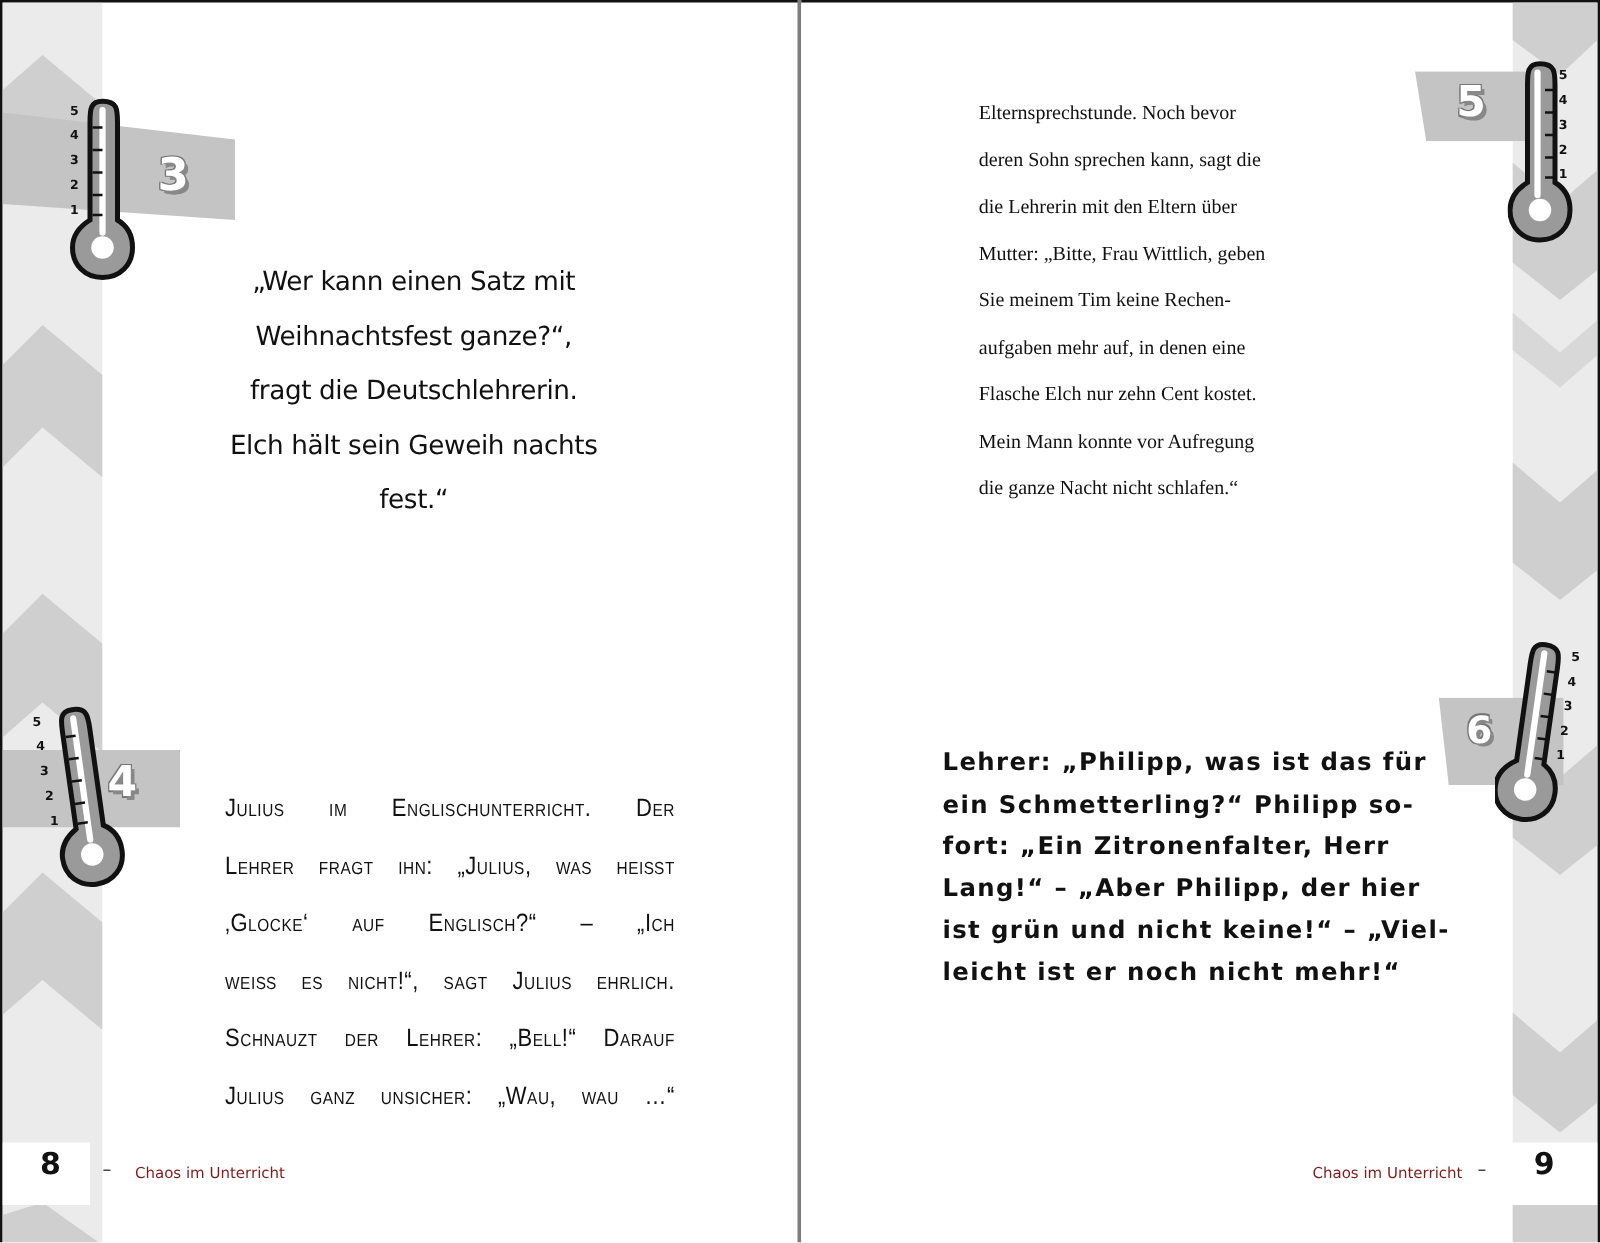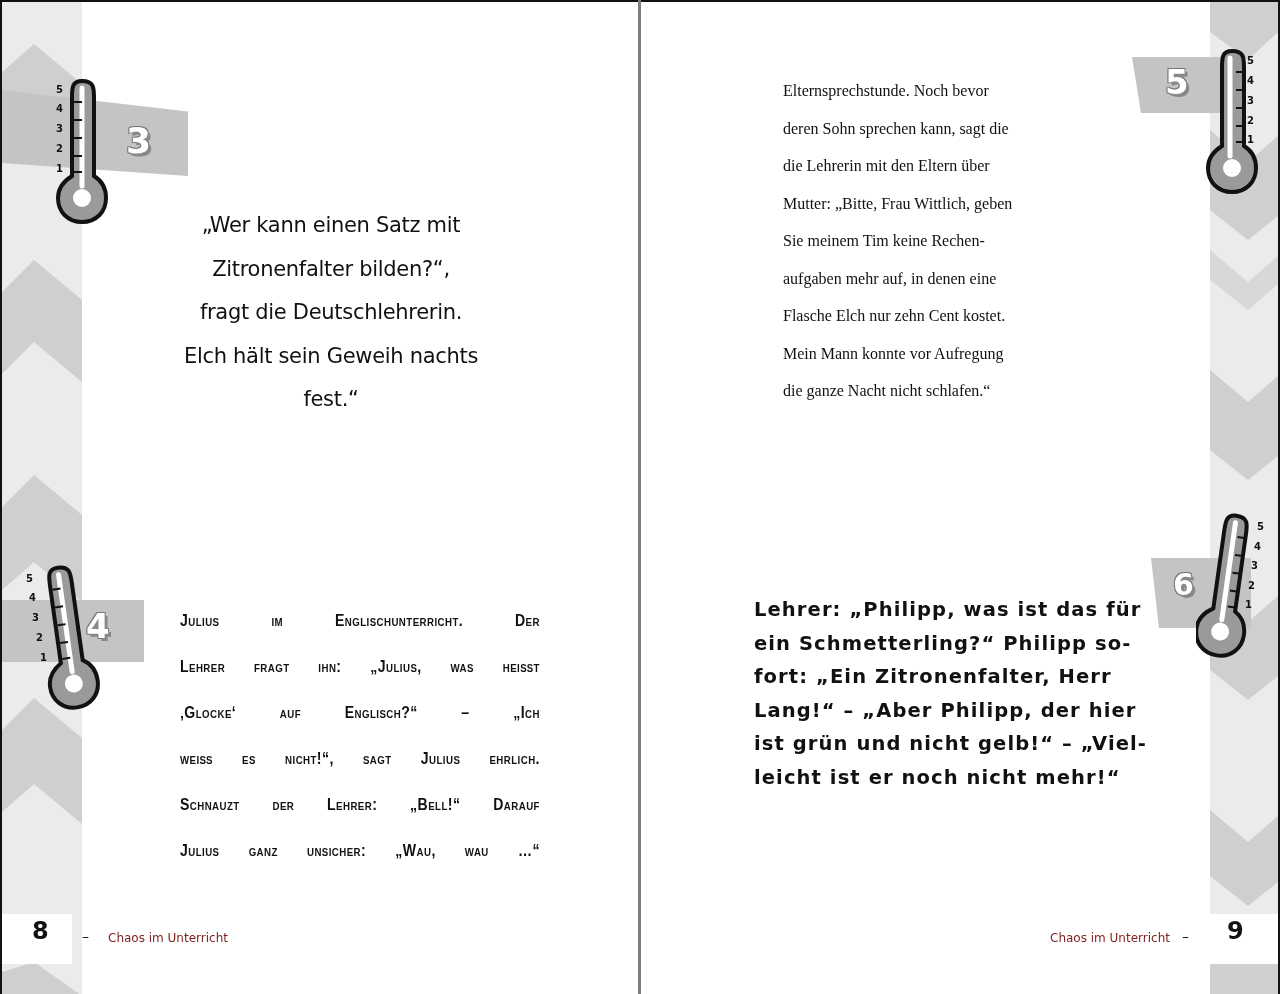--- a/index.html
+++ b/index.html
@@ -16,21 +16,21 @@
   .footer-band { position: absolute; background: #fff; height: 50px; top: 912px; }
 
   .tag { position: absolute; background: #c4c4c4; }
   .tag-num { position: absolute; font-family: "DejaVu Sans", sans-serif; font-weight: bold; color: #fff; text-shadow: 3px 3px 0 #888, -1px -1px 0 #777, 1px -1px 0 #777, -1px 1px 0 #777; }
 
   .thermo { position: absolute; }
   .scale-num { position: absolute; font-family: "DejaVu Sans", sans-serif; font-size: 10px; font-weight: bold; color: #111; }
 
   .joke { position: absolute; }
   .joke-3 { left: 170px; top: 202px; width: 318px; text-align: center; font-family: "DejaVu Sans", sans-serif; font-size: 21px; line-height: 43.5px; letter-spacing: -0.3px; }
-  .joke-4 { left: 178px; top: 596px; width: 360px; text-align: justify; text-align-last: justify; font-family: "Liberation Sans Narrow", "Liberation Sans", sans-serif; font-variant: small-caps; font-size: 16px; line-height: 46px; letter-spacing: 0.5px; font-weight: bold; }
+  .joke-4 { left: 178px; top: 622px; width: 360px; text-align: justify; text-align-last: justify; font-family: "Liberation Sans Narrow", "Liberation Sans", sans-serif; font-variant: small-caps; font-size: 20px; line-height: 46px; letter-spacing: 0.5px; }
   .joke-4 .line { display: block; text-align: justify; text-align-last: justify; transform: scaleX(0.88); transform-origin: left; width: 409px; }
   .joke-5 { left: 783px; top: 70px; width: 340px; font-family: "Liberation Serif", serif; font-size: 16px; line-height: 37.5px; }
   .joke-5 .line { display: block; white-space: nowrap; }
   .joke-6 { left: 754px; top: 565px; width: 390px; font-family: "DejaVu Sans", sans-serif; font-weight: bold; font-size: 19.5px; line-height: 33.5px; letter-spacing: 1.1px; }
   .joke-6 .line { display: block; white-space: nowrap; }
   .joke-3 .line { display: block; white-space: nowrap; }
 
   .folio { position: absolute; top: 915px; font-family: "DejaVu Sans", sans-serif; font-size: 24px; font-weight: bold; }
   .runhead { position: absolute; top: 929px; font-family: "DejaVu Sans", sans-serif; font-size: 12px; color: #7f1d1d; }
   .dash { position: absolute; top: 926px; font-family: "DejaVu Sans", sans-serif; font-size: 14px; color: #222; }
@@ -66,21 +66,21 @@
     <div>
       <span class="scale-num" style="left:54px;top:82px;">5</span>
       <span class="scale-num" style="left:54px;top:101px;">4</span>
       <span class="scale-num" style="left:54px;top:121px;">3</span>
       <span class="scale-num" style="left:54px;top:141px;">2</span>
       <span class="scale-num" style="left:54px;top:161px;">1</span>
     </div>
 
     <div class="joke joke-3">
       <span class="line">„Wer kann einen Satz mit</span>
-      <span class="line">Zitronenfalter bilden?“,</span>
+      <span class="line">Weihnachtsfest ganze?“,</span>
       <span class="line">fragt die Deutschlehrerin.</span>
       <span class="line">Elch hält sein Geweih nachts</span>
       <span class="line">fest.“</span>
     </div>
 
     <div class="tag" style="left:0;top:598px;width:142px;height:62px;clip-path:polygon(0 0,100% 0,100% 100%,0 100%);"></div>
     <div class="tag-num" style="left:84px;top:604px;font-size:34px;">4</div>
     <svg class="thermo" style="left:36px;top:560px;" width="62" height="150" viewBox="0 0 62 150">
       <g transform="rotate(-8 30 80)">
         <path d="M30 5 C42 5 42 12 42 22 L42 100 C52 106 54 114 54 122 C54 136 44 146 30 146 C16 146 6 136 6 122 C6 112 12 105 20 100 L20 22 C20 12 20 5 30 5 Z" fill="#9a9a9a" stroke="#111" stroke-width="4"></path>
@@ -182,21 +182,21 @@
       <span class="scale-num" style="left:610px;top:558px;">3</span>
       <span class="scale-num" style="left:607px;top:578px;">2</span>
       <span class="scale-num" style="left:604px;top:597px;">1</span>
     </div>
 
     <div class="joke joke-6" style="left:113px;margin-top:26px;">
       <span class="line">Lehrer: „Philipp, was ist das für</span>
       <span class="line">ein Schmetterling?“ Philipp so-</span>
       <span class="line">fort: „Ein Zitronenfalter, Herr</span>
       <span class="line">Lang!“ – „Aber Philipp, der hier</span>
-      <span class="line">ist grün und nicht gelb!“ – „Viel-</span>
+      <span class="line">ist grün und nicht keine!“ – „Viel-</span>
       <span class="line">leicht ist er noch nicht mehr!“</span>
     </div>
 
     <div class="runhead" style="left:409px;">Chaos im Unterricht</div>
     <div class="dash" style="left:541px;">–</div>
     <div class="folio" style="left:586px;">9</div>
   </div>
 </div>
 
 </body></html>

